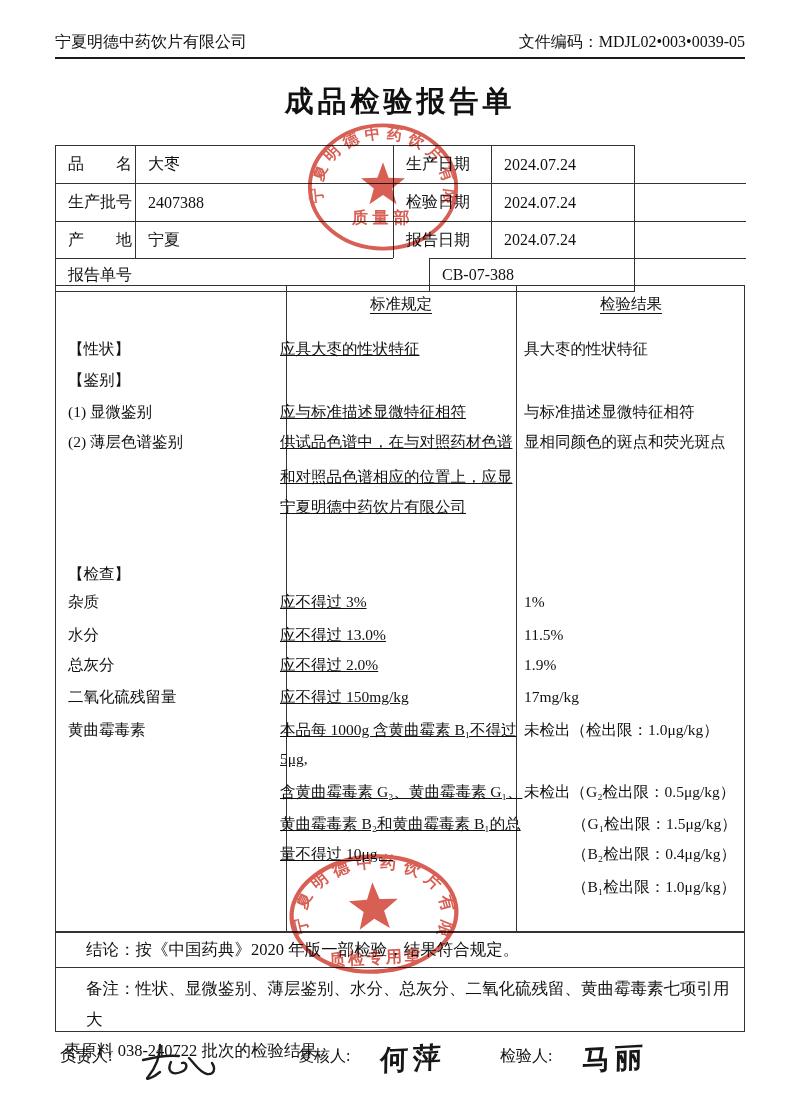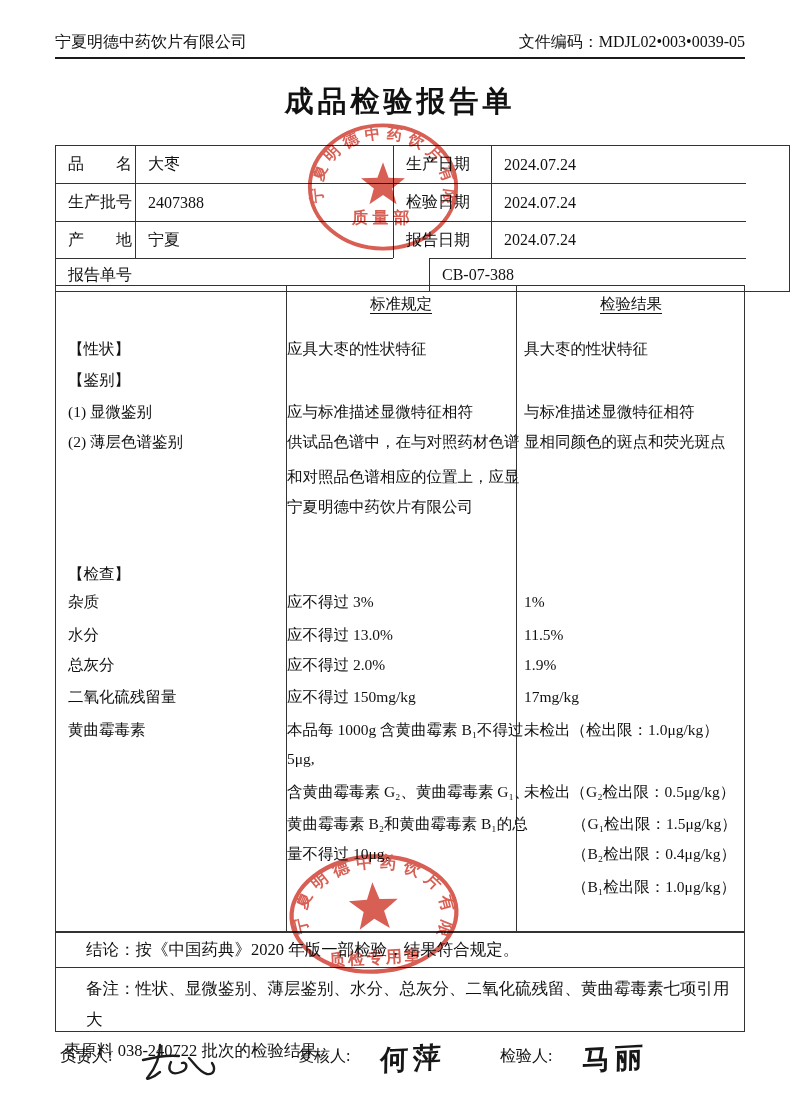--- a/index.html
+++ b/index.html
@@ -4,38 +4,38 @@
 <style>
   html,body{margin:0;padding:0;background:#e8e8e8;}
   .page{position:relative;width:800px;height:1102px;background:#ffffff;margin:0 auto;
         font-family:"Liberation Serif","DejaVu Serif",serif;color:#111;overflow:hidden;}
   .hdr-company{position:absolute;left:55px;top:32px;font-size:16px;}
   .hdr-code{position:absolute;right:55px;top:32px;font-size:16px;}
   .hdr-rule{position:absolute;left:55px;right:55px;top:57px;border-top:2px solid #1b1b1b;}
   .title{position:absolute;left:0;right:0;top:82px;text-align:center;font-size:29px;
          font-weight:bold;letter-spacing:4px;}
   
-  .info-grid{position:absolute;left:55px;top:145px;width:735px;display:grid;
+  .info-grid{position:absolute;left:55px;top:145px;width:580px;display:grid;
              grid-template-columns:79px 258px 98px 255px;grid-template-rows:37px 38px 37px 33px;
              border:1px solid #333;box-sizing:border-box;font-size:16px;}
   .info-grid>div{border-left:1px solid #333;border-top:1px solid #333;display:flex;
                  align-items:center;padding-left:12px;box-sizing:border-box;overflow:hidden;}
   .info-grid>div.nl{border-left:none;}
   .info-grid>div.nt{border-top:none;}
   .jlabel{display:inline-block;width:64px;text-align:justify;text-align-last:justify;}
   .span2a{grid-column:1/3;}
   .span2b{grid-column:3/5;margin-left:36px;}
   
   .main-table{position:absolute;left:55px;top:285px;width:690px;height:647px;
               border:1px solid #333;box-sizing:border-box;font-size:15.5px;}
   .vline{position:absolute;top:0;bottom:0;width:1px;background:#333;}
   .mt-head{position:absolute;top:8px;width:230px;text-align:center;}
   .mt-head span{text-decoration:underline;text-underline-offset:4px;}
   .ln{position:absolute;height:22px;line-height:22px;white-space:nowrap;}
-  .c1{left:12px;}.c2{left:231px;}.c3{left:468px;}
+  .c1{left:12px;}.c2{left:224px;text-decoration:underline;}.c3{left:468px;}
   
   .concl{position:absolute;left:55px;top:932px;width:690px;height:36px;border:1px solid #333;
          box-sizing:border-box;font-size:16.5px;line-height:34px;padding-left:30px;}
   .remark{position:absolute;left:55px;top:967px;width:690px;height:65px;border:1px solid #333;
           box-sizing:border-box;font-size:16.5px;line-height:31px;padding-top:5px;}
   .remark .r1{padding-left:30px;}
   .remark .r2{padding-left:8px;}
   
   .signrow{position:absolute;left:55px;top:1038px;width:720px;height:60px;font-size:16px;}
   .signrow .lbl{position:absolute;top:8px;}

